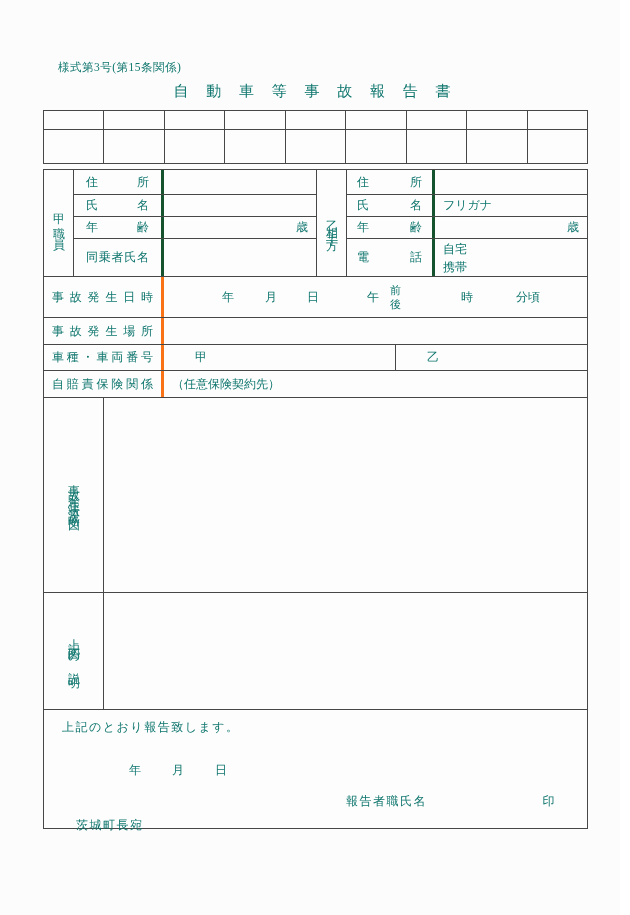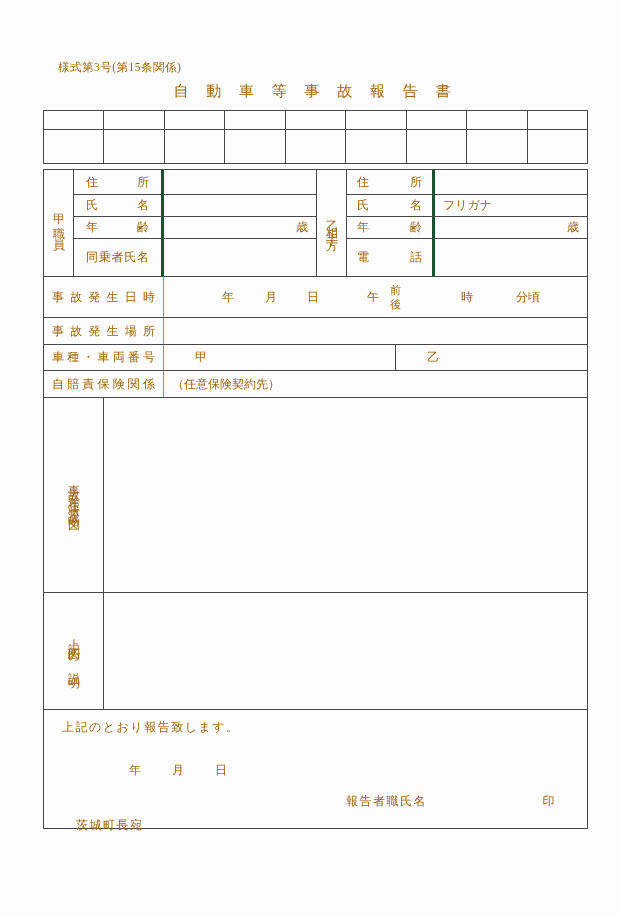--- a/index.html
+++ b/index.html
@@ -2,21 +2,21 @@
 <html><head>
 <meta charset="utf-8">
 <style>
   * { box-sizing: border-box; margin: 0; padding: 0; }
   body { margin: 0; background: #ffffff; }
   .page {
     position: relative;
     width: 620px; height: 915px;
     background: #fcfcfc;
     font-family: "Liberation Serif", "DejaVu Serif", serif;
-    color: #a16207;
+    color: #0f766e;
     overflow: hidden;
   }
   .form { position: absolute; left: 43px; top: 58px; width: 545px; }
 
   .note { margin: 2px 0 0 15px; font-size: 11.5px; letter-spacing: 0.5px; }
   .title { margin-top: 7px; text-align: center; font-size: 15px; letter-spacing: 7px; }
 
   
   .stamp-grid { margin-top: 9px; border: 1px solid #474747; background: #fdfdfd; }
   .sg-row { display: flex; }
@@ -58,21 +58,21 @@
   .h24 .p-label, .h24 .p-value { line-height: 24px; }
   .h22 .p-label, .h22 .p-value { line-height: 21px; }
   .p-row:last-child .p-label { display: flex; align-items: center; text-align-last: auto; }
   .p-row:last-child .p-label span { width: 100%; text-align: justify; text-align-last: justify; text-justify: inter-character; }
   .p-value { flex: 1; padding: 0 8px; }
   .val-right { text-align: right; }
   .phone-value { line-height: 18px; padding-top: 1px; }
 
   
   .label-cell {
-    width: 120px; border-right: 1px solid #f97316; padding: 0 8px;
+    width: 120px; border-right: 3px solid #f97316; padding: 0 8px;
     text-align: justify; text-align-last: justify; text-justify: inter-character;
   }
   .row-datetime { height: 41px; }
   .row-datetime .label-cell { line-height: 40px; }
   .dt-content { flex: 1; display: flex; align-items: center; padding: 0 8px; }
   .dt-content .tok { display: inline-block; }
   .tok-year { margin-left: 50px; } .tok-month { margin-left: 31px; }
   .tok-day { margin-left: 30px; } .tok-noon { margin-left: 48px; }
   .ampm-col { display: inline-flex; flex-direction: column; margin-left: 11px;
               font-size: 11px; line-height: 14px; }
@@ -179,20 +179,24 @@
             <div class="p-label">氏名</div>
             <div class="p-value">フリガナ</div>
           </div>
           <div class="p-row h22">
             <div class="p-label">年齢</div>
             <div class="p-value val-right">歳</div>
           </div>
           <div class="p-row">
             <div class="p-label">
               <span>電話</span>
+            </div>
+            <div class="p-value phone-value">
+              <div>自宅</div>
+              <div>携帯</div>
             </div>
           </div>
         </div>
       </div>
 
       <div class="row row-datetime">
         <div class="label-cell">事故発生日時</div>
         <div class="dt-content">
           <span class="tok tok-year">年</span>
           <span class="tok tok-month">月</span>

